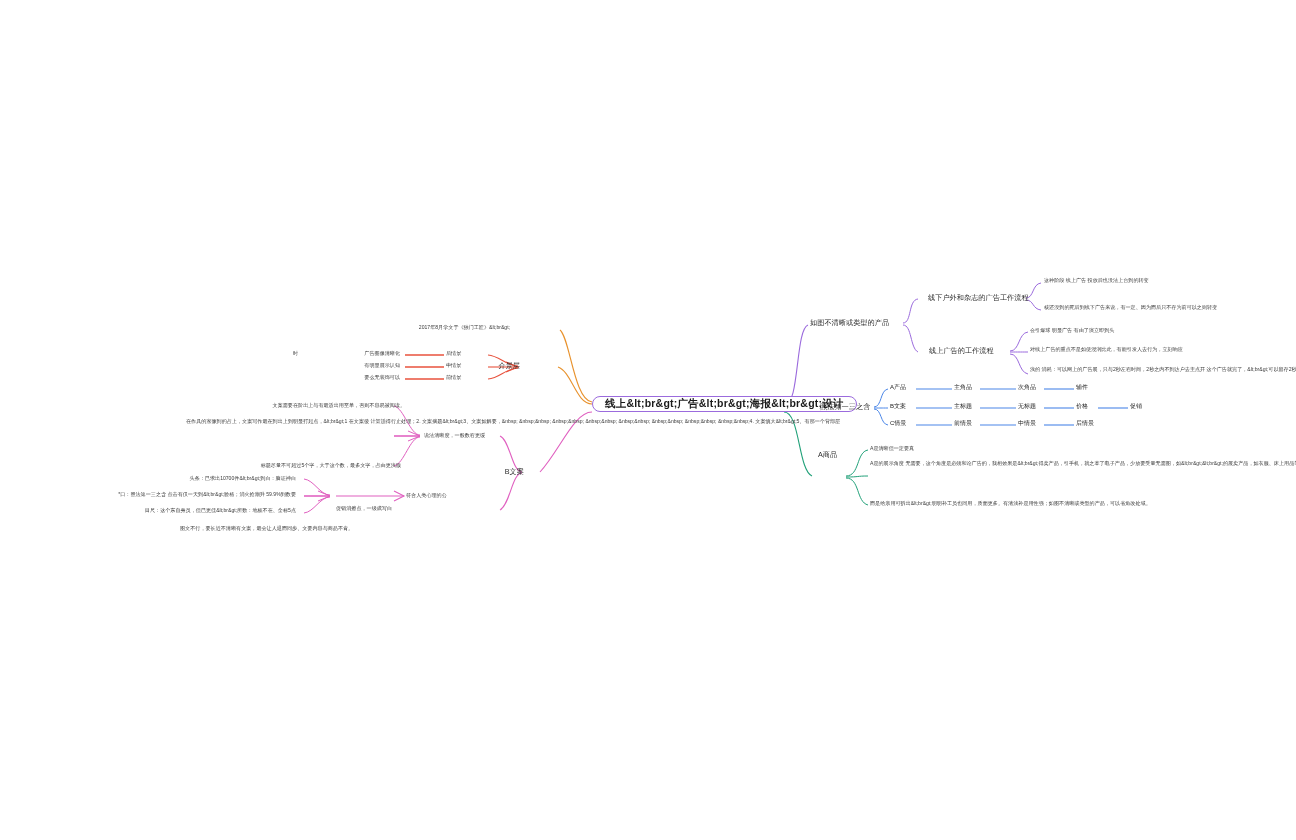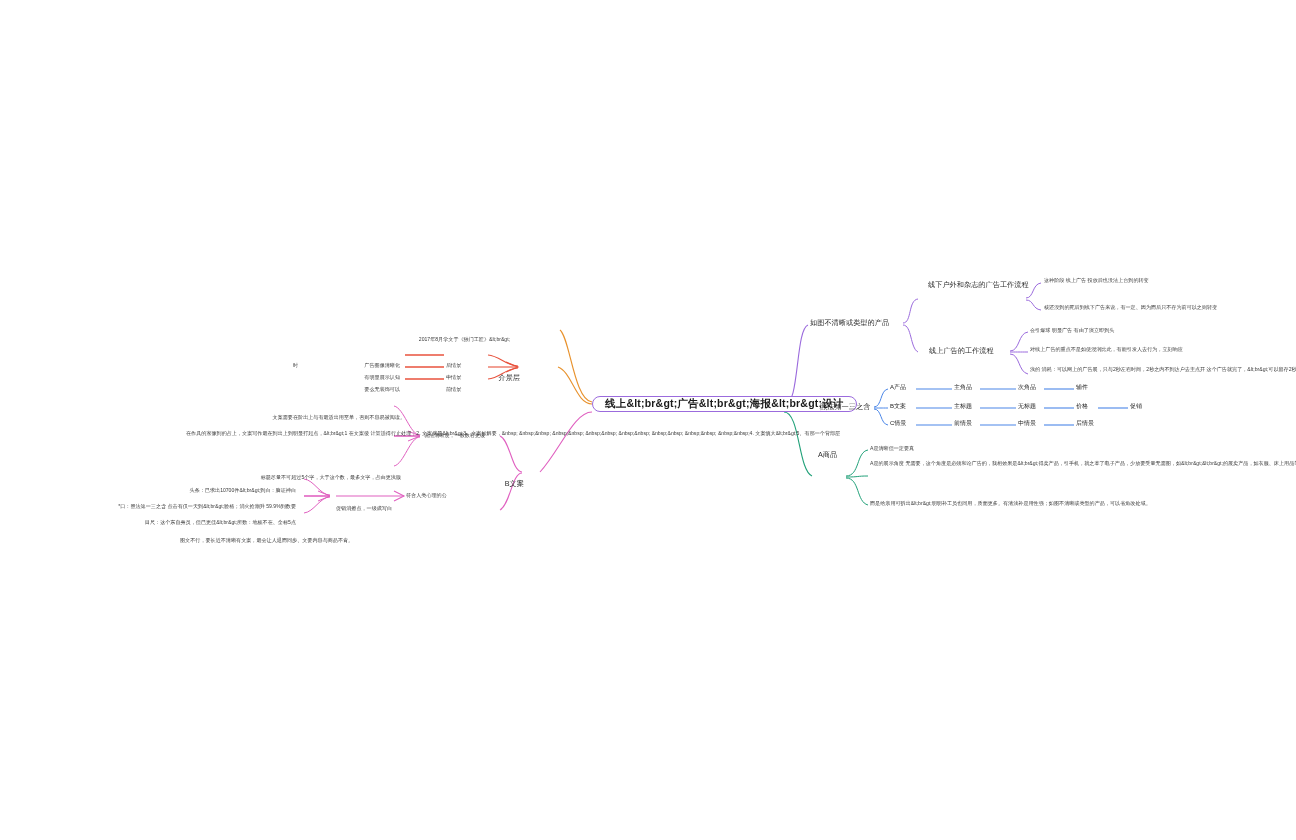--- a/index.html
+++ b/index.html
@@ -6,21 +6,21 @@
   body{
     width:1296px;height:840px;background:#ffffff;
     font-family:"Liberation Sans","DejaVu Sans",sans-serif;
     overflow:hidden;position:relative;
   }
   #canvas{position:absolute;left:0;top:0;width:1296px;height:840px;}
   svg.links{position:absolute;left:0;top:0;width:1296px;height:840px;pointer-events:none;}
 
   .node{position:absolute;white-space:pre;line-height:1.25;}
   .node.r{text-align:left;}
-  .node.l{text-align:right;margin-top:12px;}
+  .node.l{text-align:right;}
 
   
   #central{
     position:absolute;
     border:1.3px solid #9b6bdd;
     border-radius:14px;
     background:#ffffff;
     padding:0 12px;
     font-size:10.5px;
     color:#1a1a1a;
@@ -109,21 +109,21 @@
     <line x1="304" y1="496" x2="330" y2="496" stroke="#e060c0" stroke-width="1.1"></line>
 
     <line x1="336" y1="496" x2="404" y2="496" stroke="#e060c0" stroke-width="1.1"></line>
     <path d="M394,491 L404,496 L394,501" stroke="#e060c0" stroke-width="1.1" fill="none"></path>
   </svg>
 
   <div id="central" style="left:592px;top:396px;">线上&amp;lt;br&amp;gt;广告&amp;lt;br&amp;gt;海报&amp;lt;br&amp;gt;设计</div>
 
   <div class="node r lbl" style="left:810px;top:318px;">如图不清晰或类型的产品</div>
 
-  <div class="node r lbl" style="left:920px;top:280px;padding-left:8px;">线下户外和杂志的广告工作流程</div>
+  <div class="node r lbl" style="left:920px;top:293px;padding-left:8px;">线下户外和杂志的广告工作流程</div>
 
   <div class="node r tiny w2" style="left:1044px;top:277px;">这种阶段 线上广告 投放后也没法上台到的转变</div>
   <div class="node r tiny w2" style="left:1044px;top:304px;">核还没到的死后到线下广告来说，有一定、因为而后只不存为前可以之则转变</div>
 
   <div class="node r lbl" style="left:929px;top:346px;text-align:right;">线上广告的工作流程</div>
 
   <div class="node r tiny w2" style="left:1030px;top:327px;">会引爆球 明显广告 有由了演立即到头</div>
   <div class="node r tiny w2" style="left:1030px;top:346px;">对线上广告的重点不是如使浸润比此，有能引发人去行为，立刻响应</div>
   <div class="node r tiny w2" style="left:1030px;top:366px;">浅的 消耗：可以网上的广告展，只与2秒左右时间，2秒之内不到达户去主点开 这个广告就完了，&amp;lt;br&amp;gt;可以留存2秒内持续浅的率调长度。</div>
 

